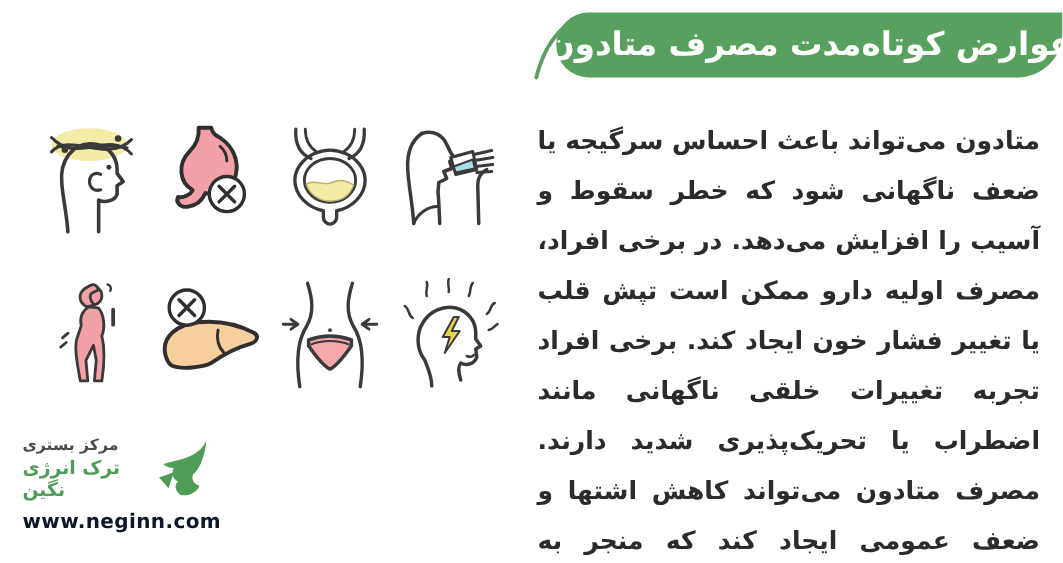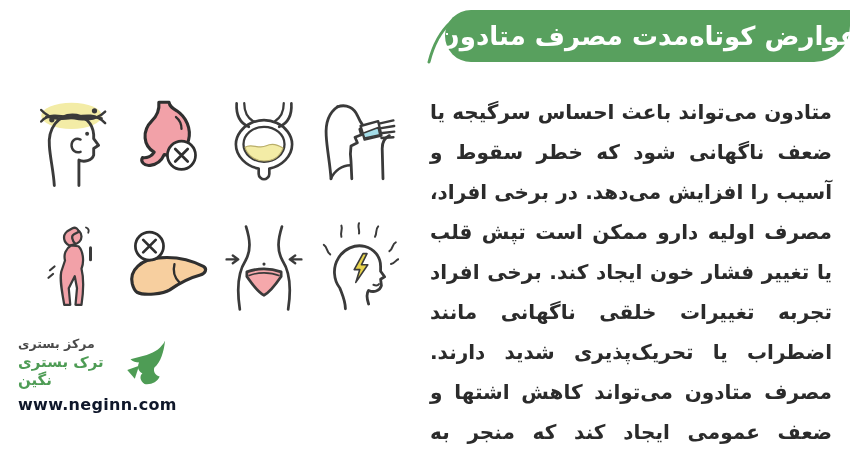--- a/index.html
+++ b/index.html
@@ -16,21 +16,21 @@
   .paragraph{position:absolute;top:72px;right:18px;width:402px;direction:rtl;text-align:justify;
              font-size:20px;line-height:40px;font-weight:bold;color:#2B2B2B;}
 
   
   .icon-grid{position:absolute;left:26px;top:90px;width:380px;display:grid;
              grid-template-columns:repeat(4,95px);grid-auto-rows:104px;row-gap:22px;}
   .icon-cell{display:flex;align-items:center;justify-content:center;}
   .icon-cell svg{display:block;}
 
   
-  .logo{position:absolute;left:18px;top:336px;width:160px;}
+  .logo{position:absolute;left:18px;top:348px;width:160px;}
   .logo-row{display:flex;align-items:center;gap:4px;}
   .logo-text{flex:1;direction:rtl;text-align:left;}
   .logo-line1{font-size:12.5px;font-weight:bold;color:#4A4A4A;letter-spacing:1px;}
   .logo-line2{font-size:15px;font-weight:bold;color:#4E9C55;margin-top:2px;}
   .logo-site{font-size:16px;font-weight:bold;color:#0f172a;margin-top:6px;letter-spacing:0.3px;}
 </style>
 </head>
 <body>
 
 <div class="canvas">
@@ -137,21 +137,21 @@
         <path d="M88,36 C93,33 91,27 96,25" fill="none" stroke="#3A3A3A" stroke-width="2.5" stroke-linecap="round"></path>
         <path d="M90,52 C95,51 96,47 99,46" fill="none" stroke="#3A3A3A" stroke-width="2.5" stroke-linecap="round"></path>
       </svg>
     </div>
   </div>
 
   <div class="logo">
     <div class="logo-row">
       <div class="logo-text">
         <div class="logo-line1">مرکز بستری</div>
-        <div class="logo-line2">ترک بستری نگین</div>
+        <div class="logo-line2">ترک انرژی نگین</div>
       </div>
       <svg width="54" height="50" viewBox="0 0 100 90">
         <path d="M76,4 C70,16 58,26 42,30 L12,38 C16,42 22,44 28,44 C24,52 26,60 34,64 C28,70 30,78 38,84 C50,86 62,80 66,70 C58,68 54,62 56,54 C68,44 74,24 76,4 Z" fill="#4E9C55"></path>
         <path d="M6,58 L28,50 L20,74 Z" fill="#4E9C55"></path>
       </svg>
     </div>
     <div class="logo-site">www.neginn.com</div>
   </div>
 
 </div>

